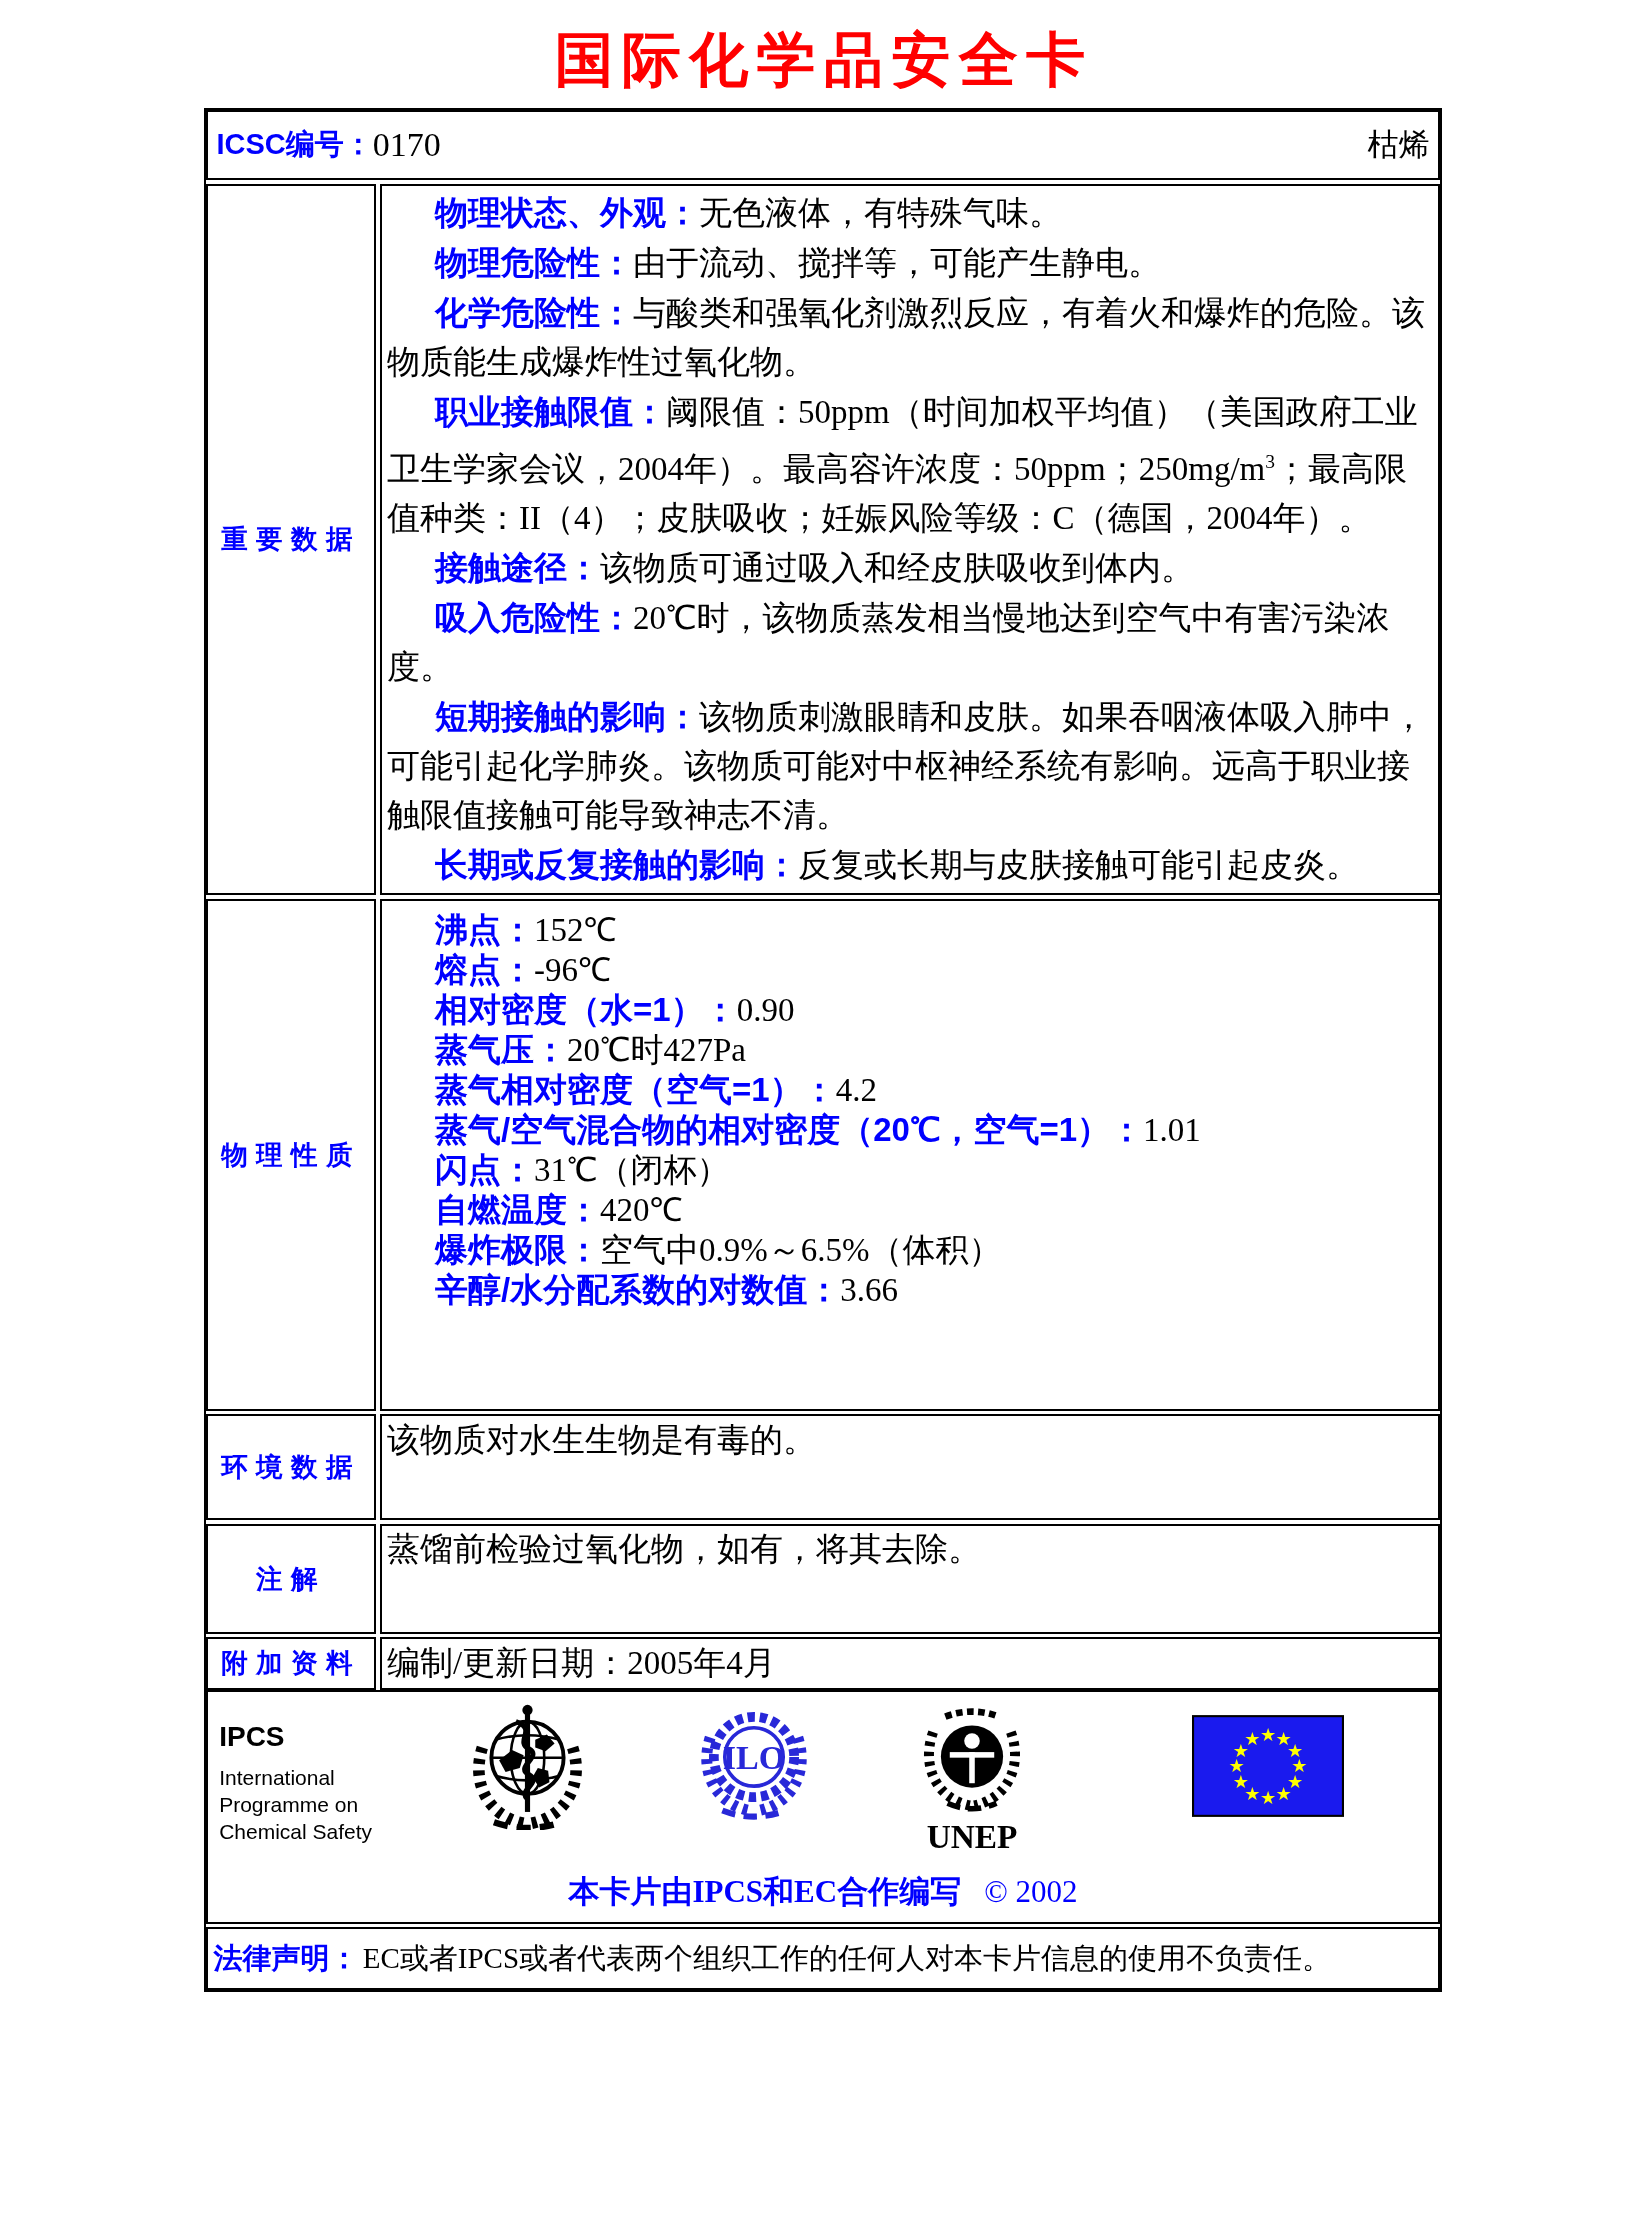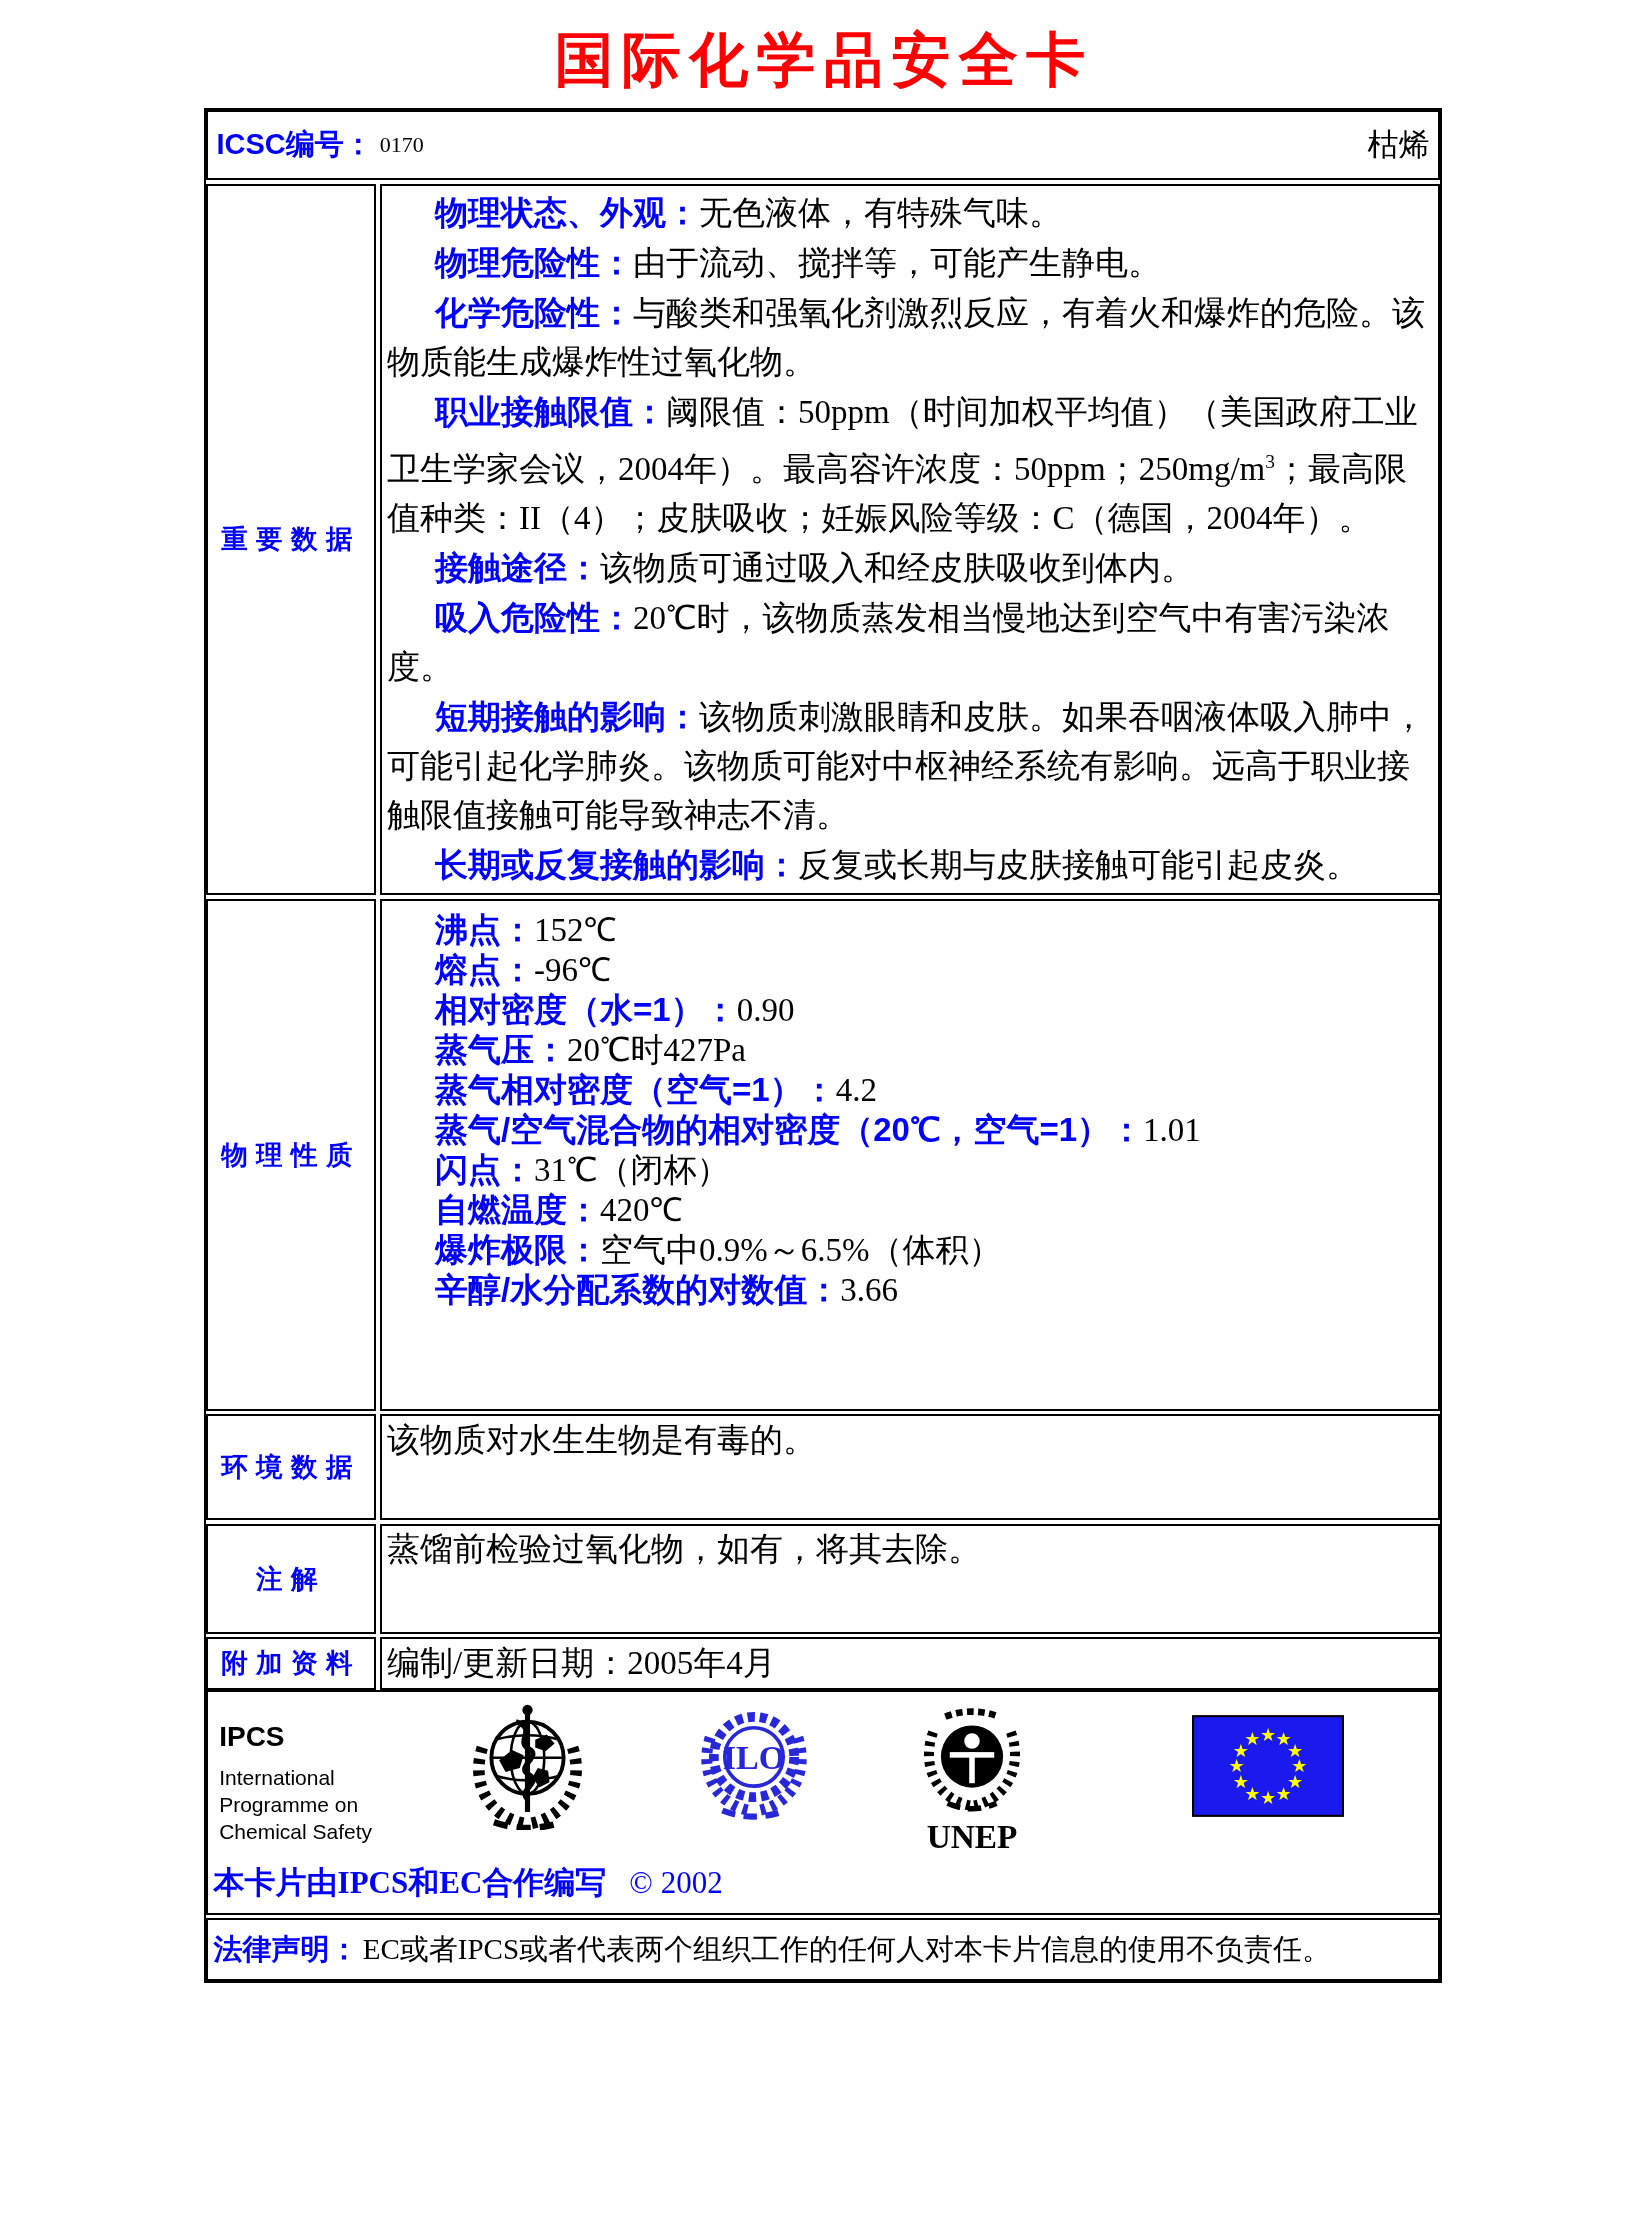--- a/index.html
+++ b/index.html
@@ -21,21 +21,21 @@
   .cell { border:2.1px solid #000; box-sizing:border-box; background:#fff; }
 
   
   .header-cell {
     flex:1; display:flex; align-items:center; height:70px; padding:0 8.4px;
   }
   .icsc-label {
     color:#0000ff; font-weight:bold; font-size:29px;
     font-family:"Liberation Sans", sans-serif;
   }
-  .icsc-number { font-size:22px; margin-left:7px; }
+  .icsc-number { font-size:34px; }
   .header-spacer { flex:1; }
   .substance-name { font-size:31px; }
 
   
   .label-cell {
     flex:0 0 170px; width:170px; display:flex; align-items:center; justify-content:center;
     color:#0000ff; font-weight:bold; font-size:26.5px; letter-spacing:8.4px;
     font-family:"Liberation Sans", sans-serif; text-align:right;
   }
   .content-cell { flex:1; padding:2.8px 5.6px; }
@@ -60,21 +60,21 @@
   .ipcs-block {
     margin-left:5.6px; width:223px; padding-top:19.5px;
     font-family:"Liberation Sans", sans-serif; color:#000;
   }
   .ipcs-title { font-size:28px; font-weight:bold; margin-bottom:11px; }
   .ipcs-line { font-size:21px; line-height:27px; }
   .logo-who { margin-left:21px; }
   .logo-ilo { margin-left:101px; }
   .logo-unep { margin-left:101px; }
   .logo-eu { margin-left:164px; margin-top:14px; }
-  .caption { margin-top:1px; font-size:31px; color:#0000ff; }
+  .caption { text-align:center; margin-top:10px; font-size:31px; color:#0000ff; }
   .caption-bold { font-weight:bold; font-family:"Liberation Serif", serif; }
   .caption-year { font-family:"Liberation Serif", serif; margin-left:15.3px; }
 
   
   .legal-cell { flex:1; min-height:63px; display:flex; align-items:center; padding:4.2px 5.6px; }
   .legal-label {
     color:#0000ff; font-weight:bold; font-size:29px;
     font-family:"Liberation Sans", sans-serif; white-space:nowrap;
   }
   .legal-text { font-size:29px; margin-left:4.2px; }

